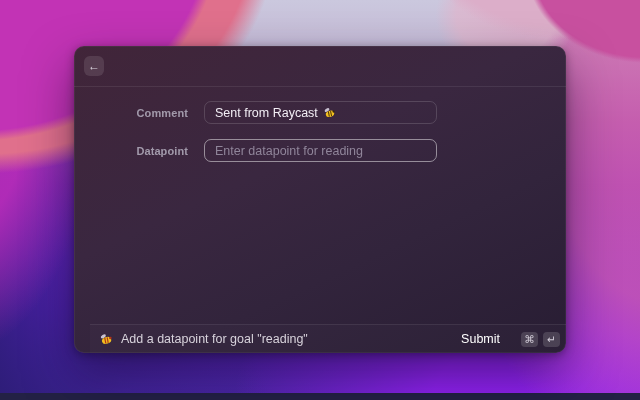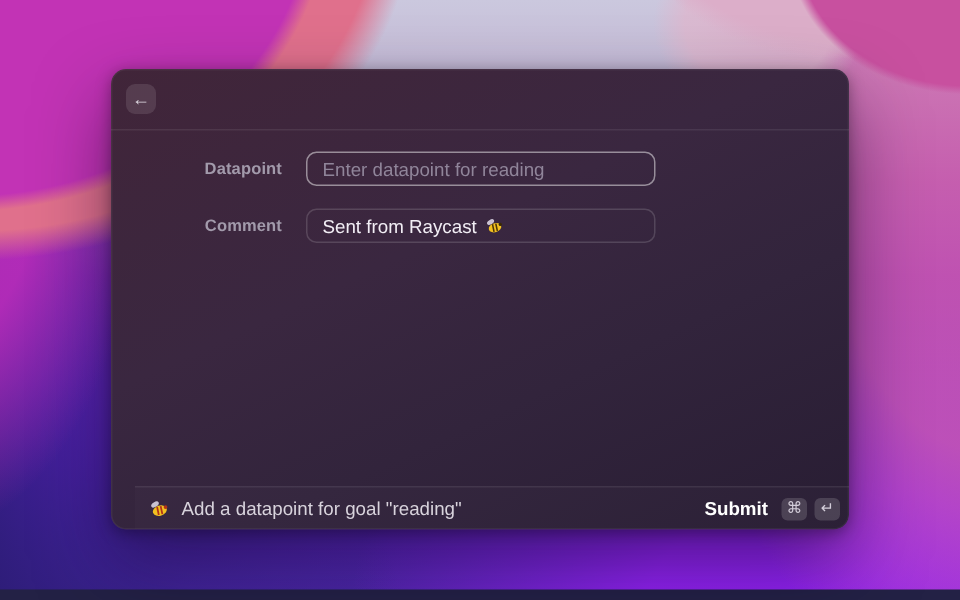--- a/index.html
+++ b/index.html
@@ -131,23 +131,23 @@
     font-size: 12.5px;
   }
   .ab-icon { width: 14px; height: 14px; flex: 0 0 auto; }
   .ab-right {
     display: flex;
     align-items: center;
     gap: 5px;
   }
   .submit {
     color: #ffffff;
-    font-weight: 700;
+    font-weight: 400;
     font-size: 12.5px;
-    margin-right: 4px;
+    margin-right: 16px;
     cursor: pointer;
   }
   .key {
     width: 17px; height: 15px;
     border-radius: 4px;
     background: rgba(255,255,255,0.15);
     color: #d3cdd9;
     font-size: 10.5px;
     display: grid;
     place-items: center;
@@ -163,37 +163,37 @@
 
   <div class="window">
 
     <div class="header">
       <button class="back-btn">
         <span>←</span>
       </button>
     </div>
 
     <div class="form">
-      <div class="row">
-        <label class="lbl">Datapoint</label>
-        <input class="inp" type="text" placeholder="Enter datapoint for reading" style="">
-      </div>
-
       <div class="row">
         <label class="lbl">Comment</label>
         <div class="inp comment">
           <span>Sent from Raycast</span>
           <svg class="bee-emoji" viewBox="0 0 20 20">
             <ellipse cx="6.2" cy="6.2" rx="4" ry="2.3" fill="#d9d3e2" opacity="0.9" transform="rotate(-32 6.2 6.2)"></ellipse>
             <ellipse cx="10.8" cy="12" rx="6.6" ry="4.6" fill="#f2c020" transform="rotate(-18 10.8 12)"></ellipse>
             <path d="M8.2 8.4 L9.8 16.2 M11.6 7.8 L13.2 15.4" stroke="#4e3606" stroke-width="1.6" fill="none"></path>
             <circle cx="16.2" cy="8.6" r="1.7" fill="#3a2a06"></circle>
           </svg>
         </div>
       </div>
+
+      <div class="row">
+        <label class="lbl">Datapoint</label>
+        <input class="inp" type="text" placeholder="Enter datapoint for reading" style="">
+      </div>
     </div>
 
     <div class="action-bar">
       <div class="ab-left">
         <svg class="ab-icon" viewBox="0 0 20 20">
           <ellipse cx="6.2" cy="6.2" rx="4" ry="2.3" fill="#d9d3e2" opacity="0.9" transform="rotate(-32 6.2 6.2)"></ellipse>
           <ellipse cx="10.8" cy="12" rx="6.8" ry="4.8" fill="#f2c020" transform="rotate(-18 10.8 12)"></ellipse>
           <path d="M8.2 8.4 L9.8 16.2 M11.6 7.8 L13.2 15.4" stroke="#b03418" stroke-width="1.7" fill="none"></path>
           <circle cx="16.2" cy="8.6" r="1.8" fill="#b03418"></circle>
         </svg>

